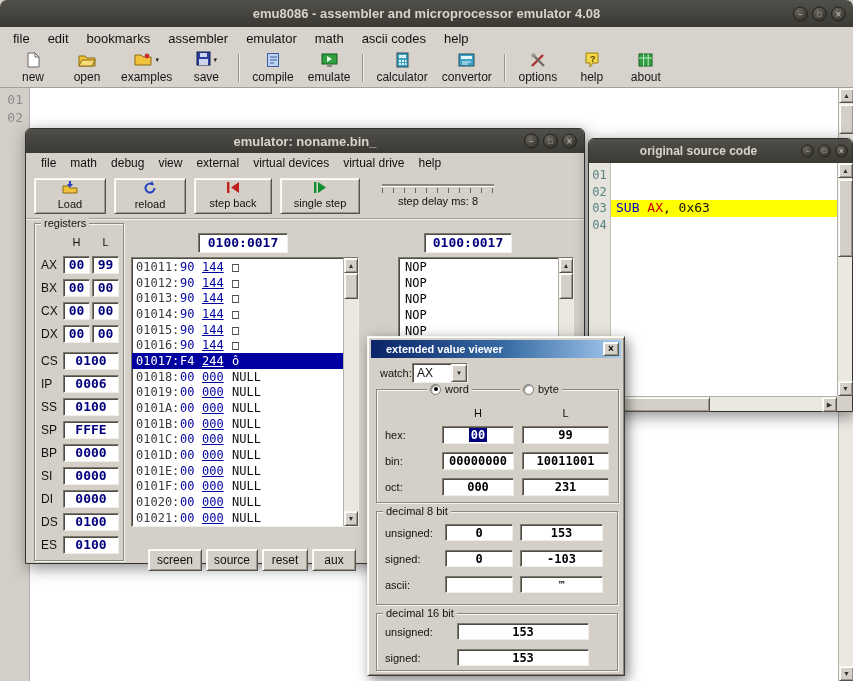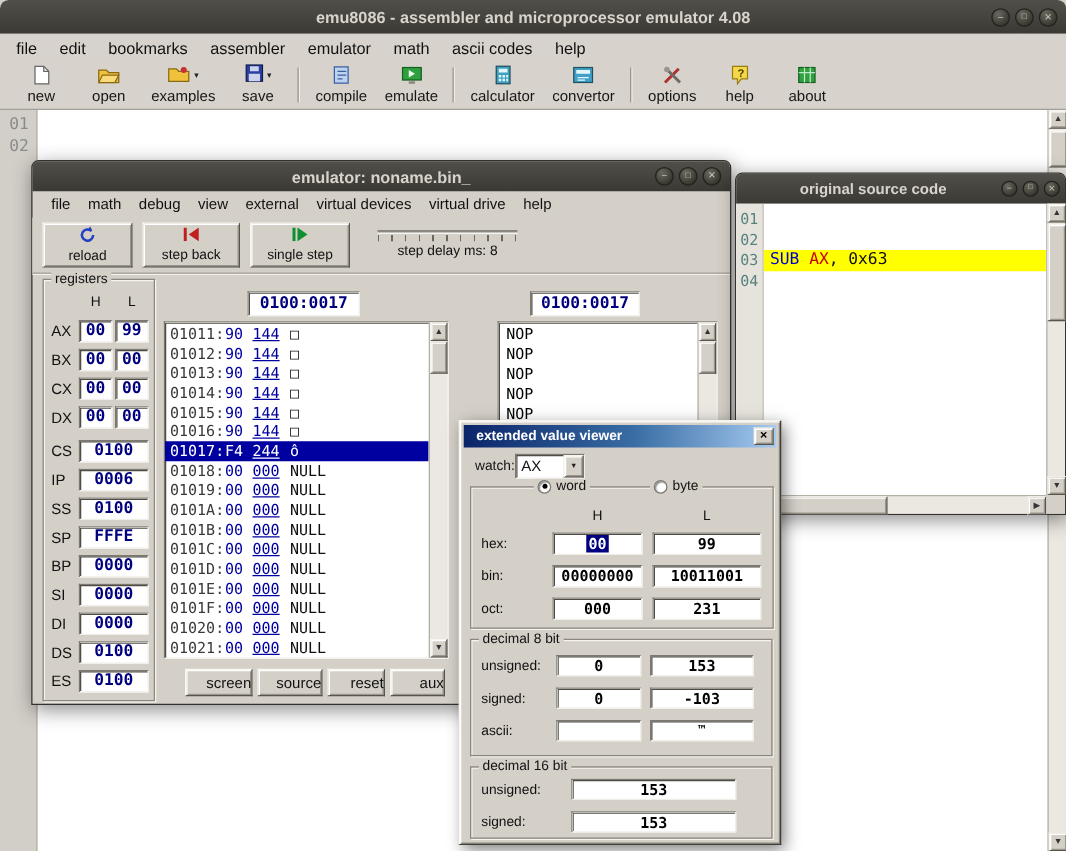--- a/index.html
+++ b/index.html
@@ -102,22 +102,22 @@
   .md { color:#0000a0; width:30px;text-decoration:underline; } .mc { color:#101010; }
   .mrow.sel { background:#0000a0; } .mrow.sel span { color:#fff; }
   .drow { height:16px; font:12px "DejaVu Sans Mono",monospace; padding-left:6px;
           line-height:16px; color:#000; }
   .lscroll { width:15px; background:#ebe8e2; border-left:1px solid #b3b0a8;
              display:flex; flex-direction:column; }
   .lsb { height:15px; font-size:7px; line-height:13px; text-align:center; color:#333; flex:none; }
   .lstrack { flex:1; position:relative; }
   .lsthumb { position:absolute; left:0; top:0; width:14px; height:26px; }
 
-  .bot-btn { position:absolute; top:406px; height:22px; font-size:12px;
-             text-align:right; line-height:20px; }
+  .bot-btn { position:absolute; top:420px; height:22px; font-size:12px;
+             text-align:center; line-height:20px; }
 
   
   .src { position:absolute; left:588px; top:138px; width:265px; height:274px;
          background:#d4d0c8; border:1px solid #33322d; border-radius:6px 6px 0 0;
          box-shadow:2px 4px 16px rgba(0,0,0,.45); z-index:20; }
   .src-titlebar { height:24px; border-radius:5px 5px 0 0; font-size:12px; }
   .src-body { position:absolute; top:24px; left:0; right:15px; bottom:15px;
               background:#fff; overflow:hidden; }
   .src-gutter { position:absolute; left:0; top:0; bottom:0; width:22px;
                 background:#e6e3dc; border-right:1px solid #c5c2ba;
@@ -140,21 +140,21 @@
   
   .dlg { position:absolute; left:367px; top:336px; width:258px; height:340px;
          background:#d4d0c8; border:1px solid;
          border-color:#f7f5f0 #403d37 #403d37 #f7f5f0;
          box-shadow: inset 1px 1px 0 #fff, inset -1px -1px 0 #8a877f,
                      3px 4px 12px rgba(0,0,0,.5);
          z-index:30; }
   .dlg-title { position:absolute; left:3px; right:3px; top:3px; height:18px;
                background:linear-gradient(90deg,#0a246a,#3a6ea5 55%,#a6caf0);
                color:#fff; font-size:11px; font-weight:bold;
-               display:flex; align-items:center; padding-left:10px; }
+               display:flex; align-items:center; padding-left:15px; }
   .dlg-x { position:absolute; right:2px; top:2px; width:16px; height:14px;
            font-size:10px; line-height:12px; text-align:center; font-weight:bold;
            color:#000; }
   .dl { position:absolute; font-size:11px; }
   .combo { position:absolute; display:flex; height:20px; }
   .combo-text { flex:1; font-size:12px; padding:2px 0 0 4px; }
   .combo-btn { width:16px; font-size:6px; line-height:16px; text-align:center; color:#222; }
   .radio { width:11px; height:11px; border-radius:50%; background:#fff;
            border:1px solid #7b786f; box-shadow: inset 1px 1px 1px rgba(0,0,0,.45);
            display:inline-block; }
@@ -336,20 +336,28 @@
     <span class="emi">math</span>
     <span class="emi">debug</span>
     <span class="emi">view</span>
     <span class="emi">external</span>
     <span class="emi">virtual devices</span>
     <span class="emi">virtual drive</span>
     <span class="emi">help</span>
   </div>
   <div class="emu-toolbar">
     <div class="ebtn b95" style="width:72px">
+      <span><svg width="16" height="13">
+            <path d="M1 5h5l2 2h7v5H1z" fill="#f0c23c" stroke="#8a6a10"></path>
+            <path d="M8 0v4" stroke="#2040c0" stroke-width="2"></path>
+            <path d="M5 3l3 3.4L11 3z" fill="#2040c0"></path>
+          </svg></span>
+      <span>Load</span>
+    </div>
+    <div class="ebtn b95" style="width:72px">
       <span><svg width="14" height="13">
             <path d="M11.5 7a4.5 4.5 0 1 1-1.4-3.2" fill="none" stroke="#2040c0" stroke-width="2"></path>
             <path d="M9.2 0l1.6 4-4-.6z" fill="#2040c0"></path>
           </svg></span>
       <span>reload</span>
     </div>
     <div class="ebtn b95" style="width:78px">
       <span><svg width="14" height="11">
             <rect x="1" y="0" width="2.4" height="11" fill="#c02020"></rect>
             <path d="M13 0L5 5.5l8 5.5z" fill="#c02020"></path>

